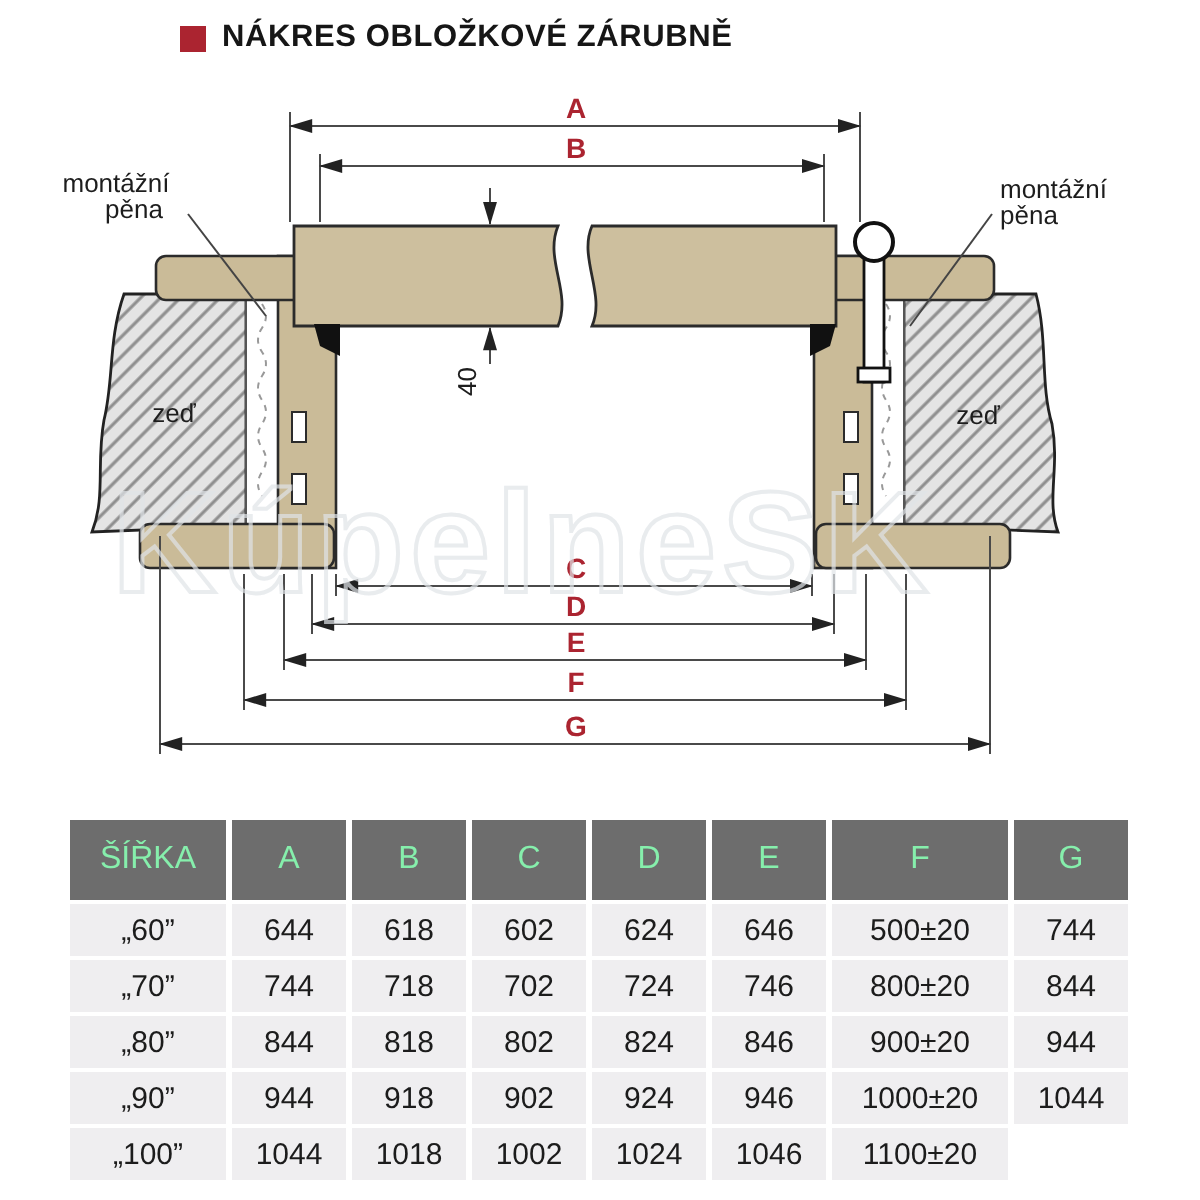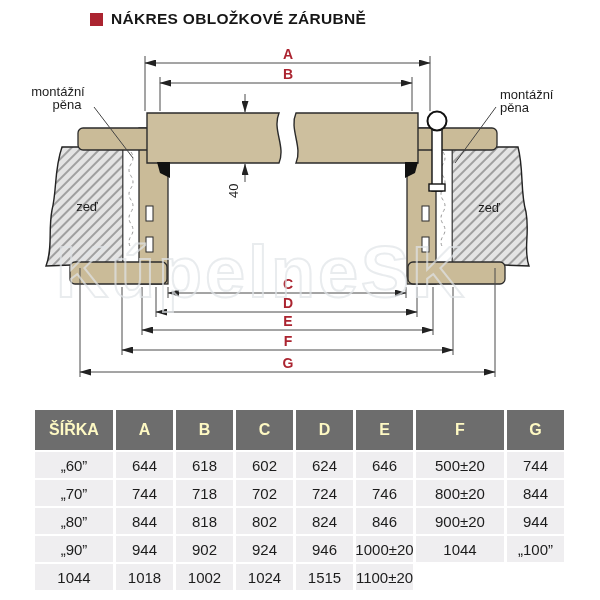--- a/index.html
+++ b/index.html
@@ -27,21 +27,21 @@
   }
   
   .size-table{
     position:absolute;left:35px;top:410px;
     display:grid;
     grid-template-columns:78px 57px 57px 57px 57px 57px 88px 57px;
     grid-template-rows:40px 26px 26px 26px 26px 26px;
     column-gap:3px;row-gap:2px;background:#fff;
   }
   .c{display:flex;align-items:center;justify-content:center;font-size:15px;}
-  .c.h{background:var(--hdrbg,#6d6d6d);color:#fef9c3;font-weight:bold;font-size:16px;}
+  .c.h{background:var(--hdrbg,#6d6d6d);color:#86efac;font-weight:normal;font-size:16px;}
   .c.d{background:var(--rowbg,#efeef0);color:#1c1c1c;}
 </style>
 </head>
 <body>
 
 <div class="stage">
 
   <div class="title-row">
     <span class="title-sq"></span>
     <span class="title-tx">NÁKRES OBLOŽKOVÉ ZÁRUBNĚ</span>
@@ -194,27 +194,28 @@
     <div class="c d">844</div>
     <div class="c d">818</div>
     <div class="c d">802</div>
     <div class="c d">824</div>
     <div class="c d">846</div>
     <div class="c d">900±20</div>
     <div class="c d">944</div>
 
     <div class="c d">„90”</div>
     <div class="c d">944</div>
+    <div class="c d">918</div>
     <div class="c d">902</div>
     <div class="c d">924</div>
     <div class="c d">946</div>
     <div class="c d">1000±20</div>
     <div class="c d">1044</div>
 
     <div class="c d">„100”</div>
     <div class="c d">1044</div>
     <div class="c d">1018</div>
     <div class="c d">1002</div>
     <div class="c d">1024</div>
-    <div class="c d">1515</div>
+    <div class="c d">1046</div>
     <div class="c d">1100±20</div>
   </div>
 </div>
 
 </body></html>

